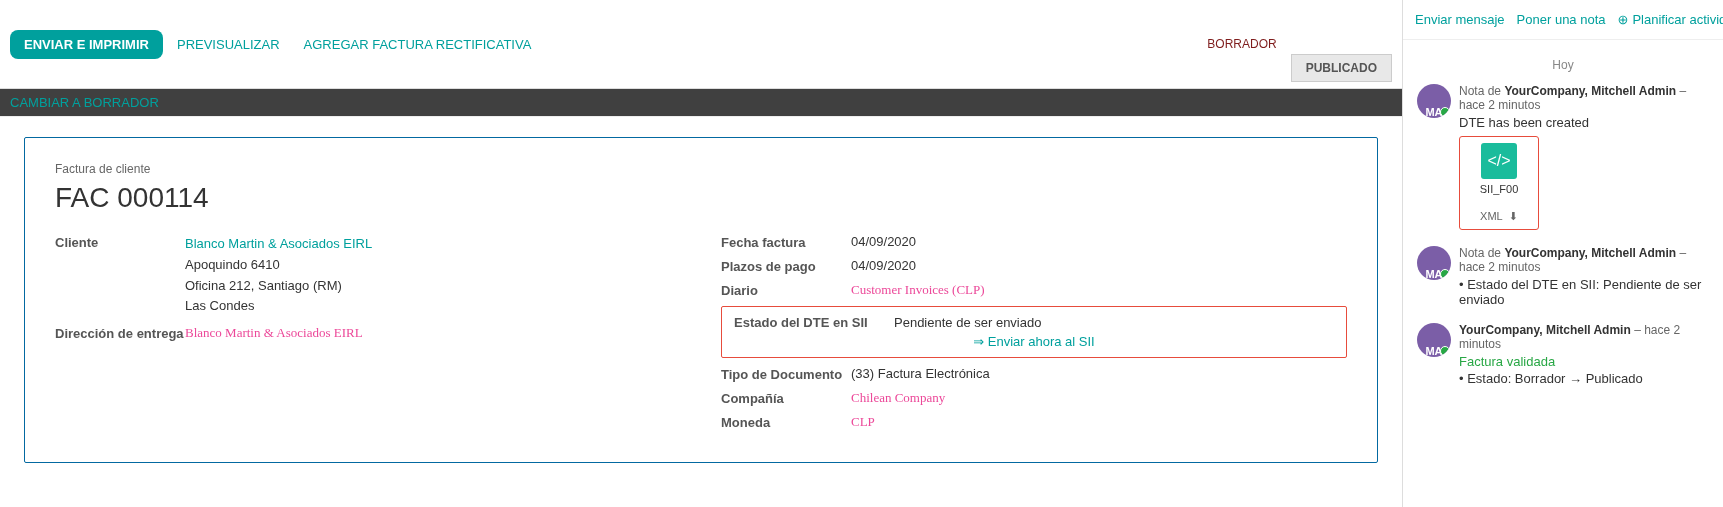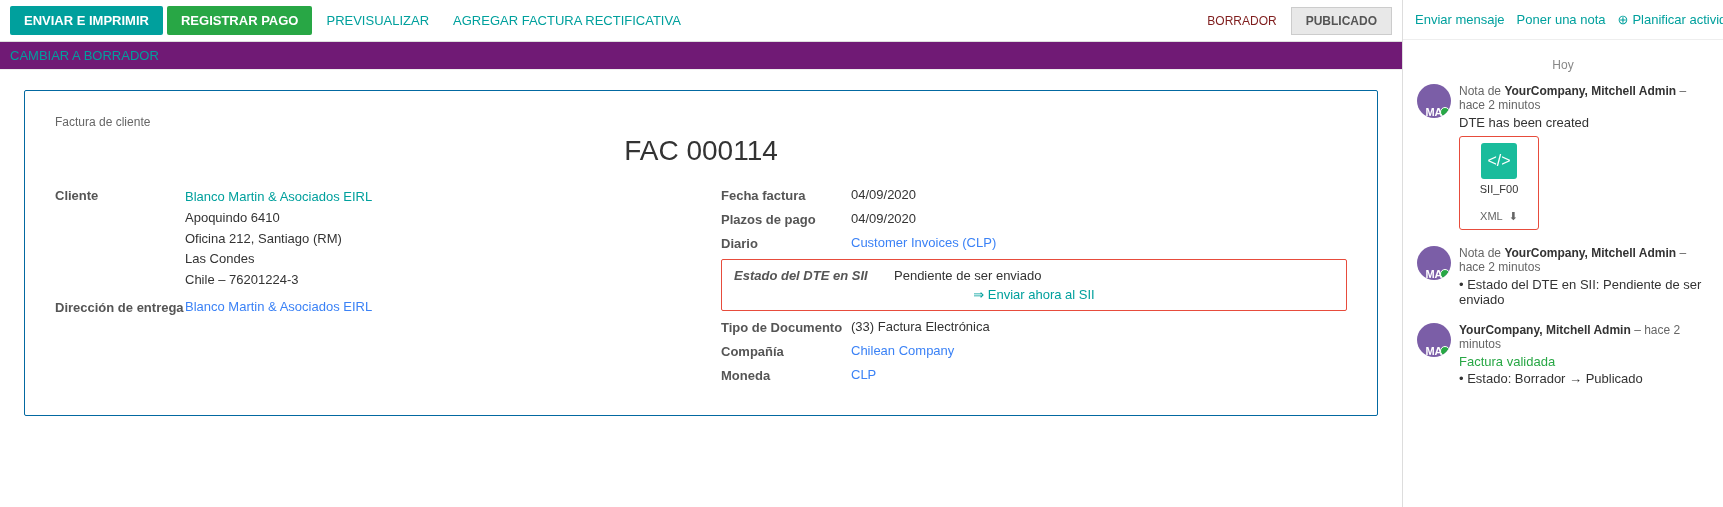--- a/index.html
+++ b/index.html
@@ -5,53 +5,53 @@
     * { box-sizing: border-box; margin: 0; padding: 0; }
     body { font-family: 'Segoe UI', Arial, sans-serif; font-size: 13px; background: #f0f0f0; color: #333; }
 
     .main-wrapper { display: flex; height: 507px; background: #fff; }
 
     
     .left-panel { flex: 1; display: flex; flex-direction: column; overflow: hidden; border-right: 1px solid #ddd; }
 
     
     .toolbar { display: flex; align-items: center; background: #fff; border-bottom: 1px solid #ddd; padding: 6px 10px; gap: 4px; flex-wrap: wrap; }
-    .btn-primary { background: #00a09d; color: #fff; border: none; padding: 7px 14px; font-size: 13px; font-weight: 600; cursor: pointer; border-radius: 2px; white-space: nowrap; }
+    .btn-primary { background: #00a09d; color: #fff; border: none; padding: 7px 14px; font-size: 13px; font-weight: 600; cursor: pointer; border-radius: 8px; white-space: nowrap; }
     .btn-green { background: #28a745; color: #fff; border: none; padding: 7px 14px; font-size: 13px; font-weight: 600; cursor: pointer; border-radius: 2px; white-space: nowrap; }
     .btn-link { background: none; border: none; color: #00a09d; font-size: 13px; cursor: pointer; padding: 7px 10px; font-weight: 500; white-space: nowrap; }
     .spacer { flex: 1; }
     .status-badge-area { display: flex; align-items: center; gap: 4px; }
     .status-label { font-size: 12px; color: #7f1d1d; padding: 4px 10px; }
-    .status-published { background: #e8e8e8; border: 1px solid #ccc; padding: 6px 14px; font-size: 12px; font-weight: 600; color: #555; cursor: pointer; }
-
-    
-    .sub-toolbar { padding: 6px 10px; border-bottom: 1px solid #eee; background: #701a75; }
+    .status-published { background: #e8e8e8; border: 1px solid #ccc; padding: 6px 14px; font-size: 12px; font-weight: 600; color: #555; cursor: pointer; margin-top: 48px; }
+
+    
+    .sub-toolbar { padding: 6px 10px; border-bottom: 1px solid #eee; background: #404040; }
     .btn-secondary-link { background: none; border: none; color: #00a09d; font-size: 13px; cursor: pointer; font-weight: 500; padding: 0; }
 
     
     .doc-area { flex: 1; overflow-y: auto; padding: 20px 24px; background: #fff; }
     .doc-card { background: #fff; border: 1px solid #0369a1; border-radius: 2px; padding: 24px 30px; }
     .doc-type-label { font-size: 12px; color: #666; margin-bottom: 6px; }
-    .doc-number { font-size: 28px; font-weight: 400; color: #333; margin-bottom: 20px; text-align: center; }
+    .doc-number { font-size: 28px; font-weight: 400; color: #333; margin-bottom: 20px; }
 
     .doc-body { display: flex; gap: 40px; }
     .doc-left { flex: 1; }
     .doc-right { flex: 1; }
 
     .field-row { display: flex; margin-bottom: 8px; align-items: flex-start; }
     .field-label { font-size: 13px; font-weight: 600; color: #555; min-width: 130px; padding-top: 1px; }
     .field-value { font-size: 13px; color: #333; }
-    .field-value.link { color: #3b82f6; cursor: pointer; }
+    .field-value.link { color: #ec4899; cursor: pointer; font-family: Liberation Serif, serif; }
     .address-block { font-size: 13px; color: #333; line-height: 1.6; }
     .address-block .first { color: #00a09d; cursor: pointer; }
 
     
     .dte-box { border: 1.5px solid #e74c3c; border-radius: 2px; padding: 8px 12px; margin-bottom: 8px; }
     .dte-row { display: flex; align-items: center; margin-bottom: 4px; }
-    .dte-label { font-size: 13px; font-weight: 600; color: #555; min-width: 160px; font-style: italic; }
+    .dte-label { font-size: 13px; font-weight: 600; color: #555; min-width: 160px; }
     .dte-status { font-size: 13px; color: #333; }
     .dte-action { color: #00a09d; font-size: 13px; cursor: pointer; text-align: center; display: block; margin-top: 4px; font-weight: 500; }
 
     
     .right-panel { width: 320px; display: flex; flex-direction: column; background: #fff; overflow: hidden; }
     .chatter-toolbar { display: flex; align-items: center; padding: 8px 12px; border-bottom: 1px solid #eee; gap: 12px; }
     .chatter-btn { background: none; border: none; color: #00a09d; font-size: 13px; cursor: pointer; font-weight: 500; padding: 4px 0; white-space: nowrap; }
     .chatter-btn.plan { display: flex; align-items: center; gap: 4px; }
     .chatter-content { flex: 1; overflow-y: auto; padding: 10px 14px; }
     .chatter-date-sep { text-align: center; font-size: 12px; color: #888; margin: 8px 0 12px; }
@@ -76,21 +76,20 @@
   </style>
 </head>
 <body>
 
 <div class="main-wrapper">
 
   <div class="left-panel">
 
     <div class="toolbar">
       <button class="btn-primary">ENVIAR E IMPRIMIR</button>
-      <button class="btn-green">REGISTRAR PAGO</button>
       <button class="btn-link">PREVISUALIZAR</button>
       <button class="btn-link">AGREGAR FACTURA RECTIFICATIVA</button>
       <div class="spacer"></div>
       <div class="status-badge-area">
         <span class="status-label">BORRADOR</span>
         <button class="status-published">PUBLICADO</button>
       </div>
     </div>
 
     <div class="sub-toolbar">
@@ -105,21 +104,20 @@
         <div class="doc-body">
 
           <div class="doc-left">
             <div class="field-row">
               <span class="field-label">Cliente</span>
               <div class="address-block">
                 <div class="first">Blanco Martin &amp; Asociados EIRL</div>
                 <div>Apoquindo 6410</div>
                 <div>Oficina 212, Santiago (RM)</div>
                 <div>Las Condes</div>
-                <div>Chile – 76201224-3</div>
               </div>
             </div>
             <div class="field-row">
               <span class="field-label">Dirección de entrega</span>
               <span class="field-value link">Blanco Martin &amp; Asociados EIRL</span>
             </div>
           </div>
 
           <div class="doc-right">
             <div class="field-row">

